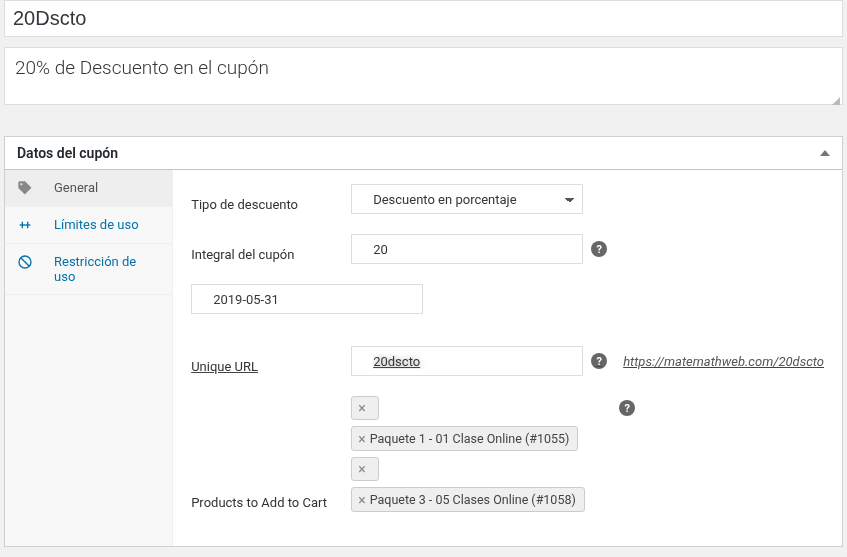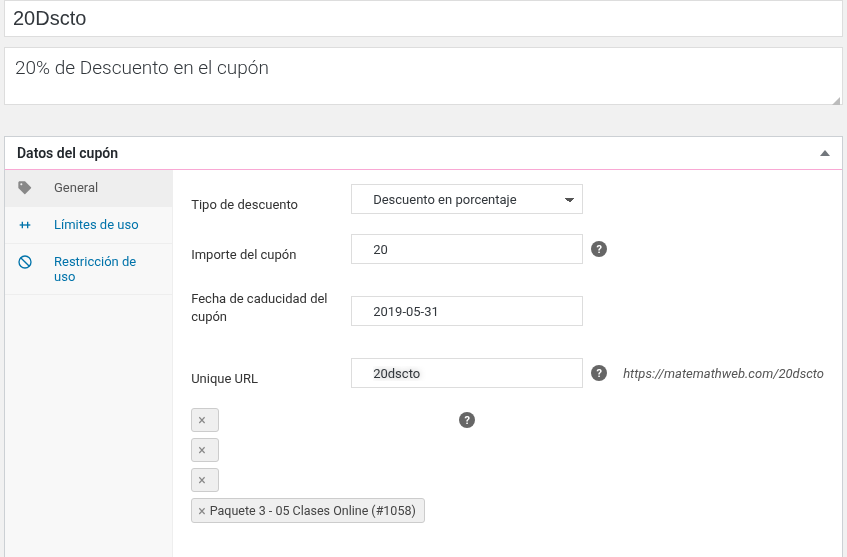--- a/index.html
+++ b/index.html
@@ -238,51 +238,52 @@
       <div class="row">
         <div class="row-label">Tipo de descuento</div>
         <div class="row-field">
           <select class="ctrl">
             <option>Descuento en porcentaje</option>
           </select>
         </div>
       </div>
 
       <div class="row">
-        <div class="row-label">Importe del cupón</div>
+        <div class="row-label">Integral del cupón</div>
         <div class="row-field">
           <input type="text" class="ctrl" value="20" style="">
           <span class="help">?</span>
         </div>
       </div>
 
       <div class="row">
-        <div class="row-label">Fecha de caducidad del cupón</div>
         <div class="row-field">
           <input type="text" class="ctrl" value="2019-05-31" style="">
         </div>
       </div>
 
-      <div class="row" style="margin-top:32px;">
+      <div class="row" style="margin-top:32px;text-decoration:underline;">
         <div class="row-label">Unique URL</div>
         <div class="row-field">
           <input type="text" class="ctrl blurred" value="20dscto" style="">
           <span class="help">?</span>
           <span class="url-hint">https://matemathweb.com/20dscto</span>
         </div>
       </div>
 
       <div class="row">
+        <div class="row-label">Products to Add to Cart</div>
         <div class="row-field" style="align-items:flex-start;">
           <div class="tags">
             <span class="tag">
               <span class="x">×</span>
             </span>
             <span class="tag">
               <span class="x">×</span>
+              <span>Paquete 1 - 01 Clase Online (#1055)</span>
             </span>
             <span class="tag">
               <span class="x">×</span>
             </span>
             <span class="tag">
               <span class="x">×</span>
               <span>Paquete 3 - 05 Clases Online (#1058)</span>
             </span>
           </div>
           <span class="help" style="margin-top:4px;">?</span>

